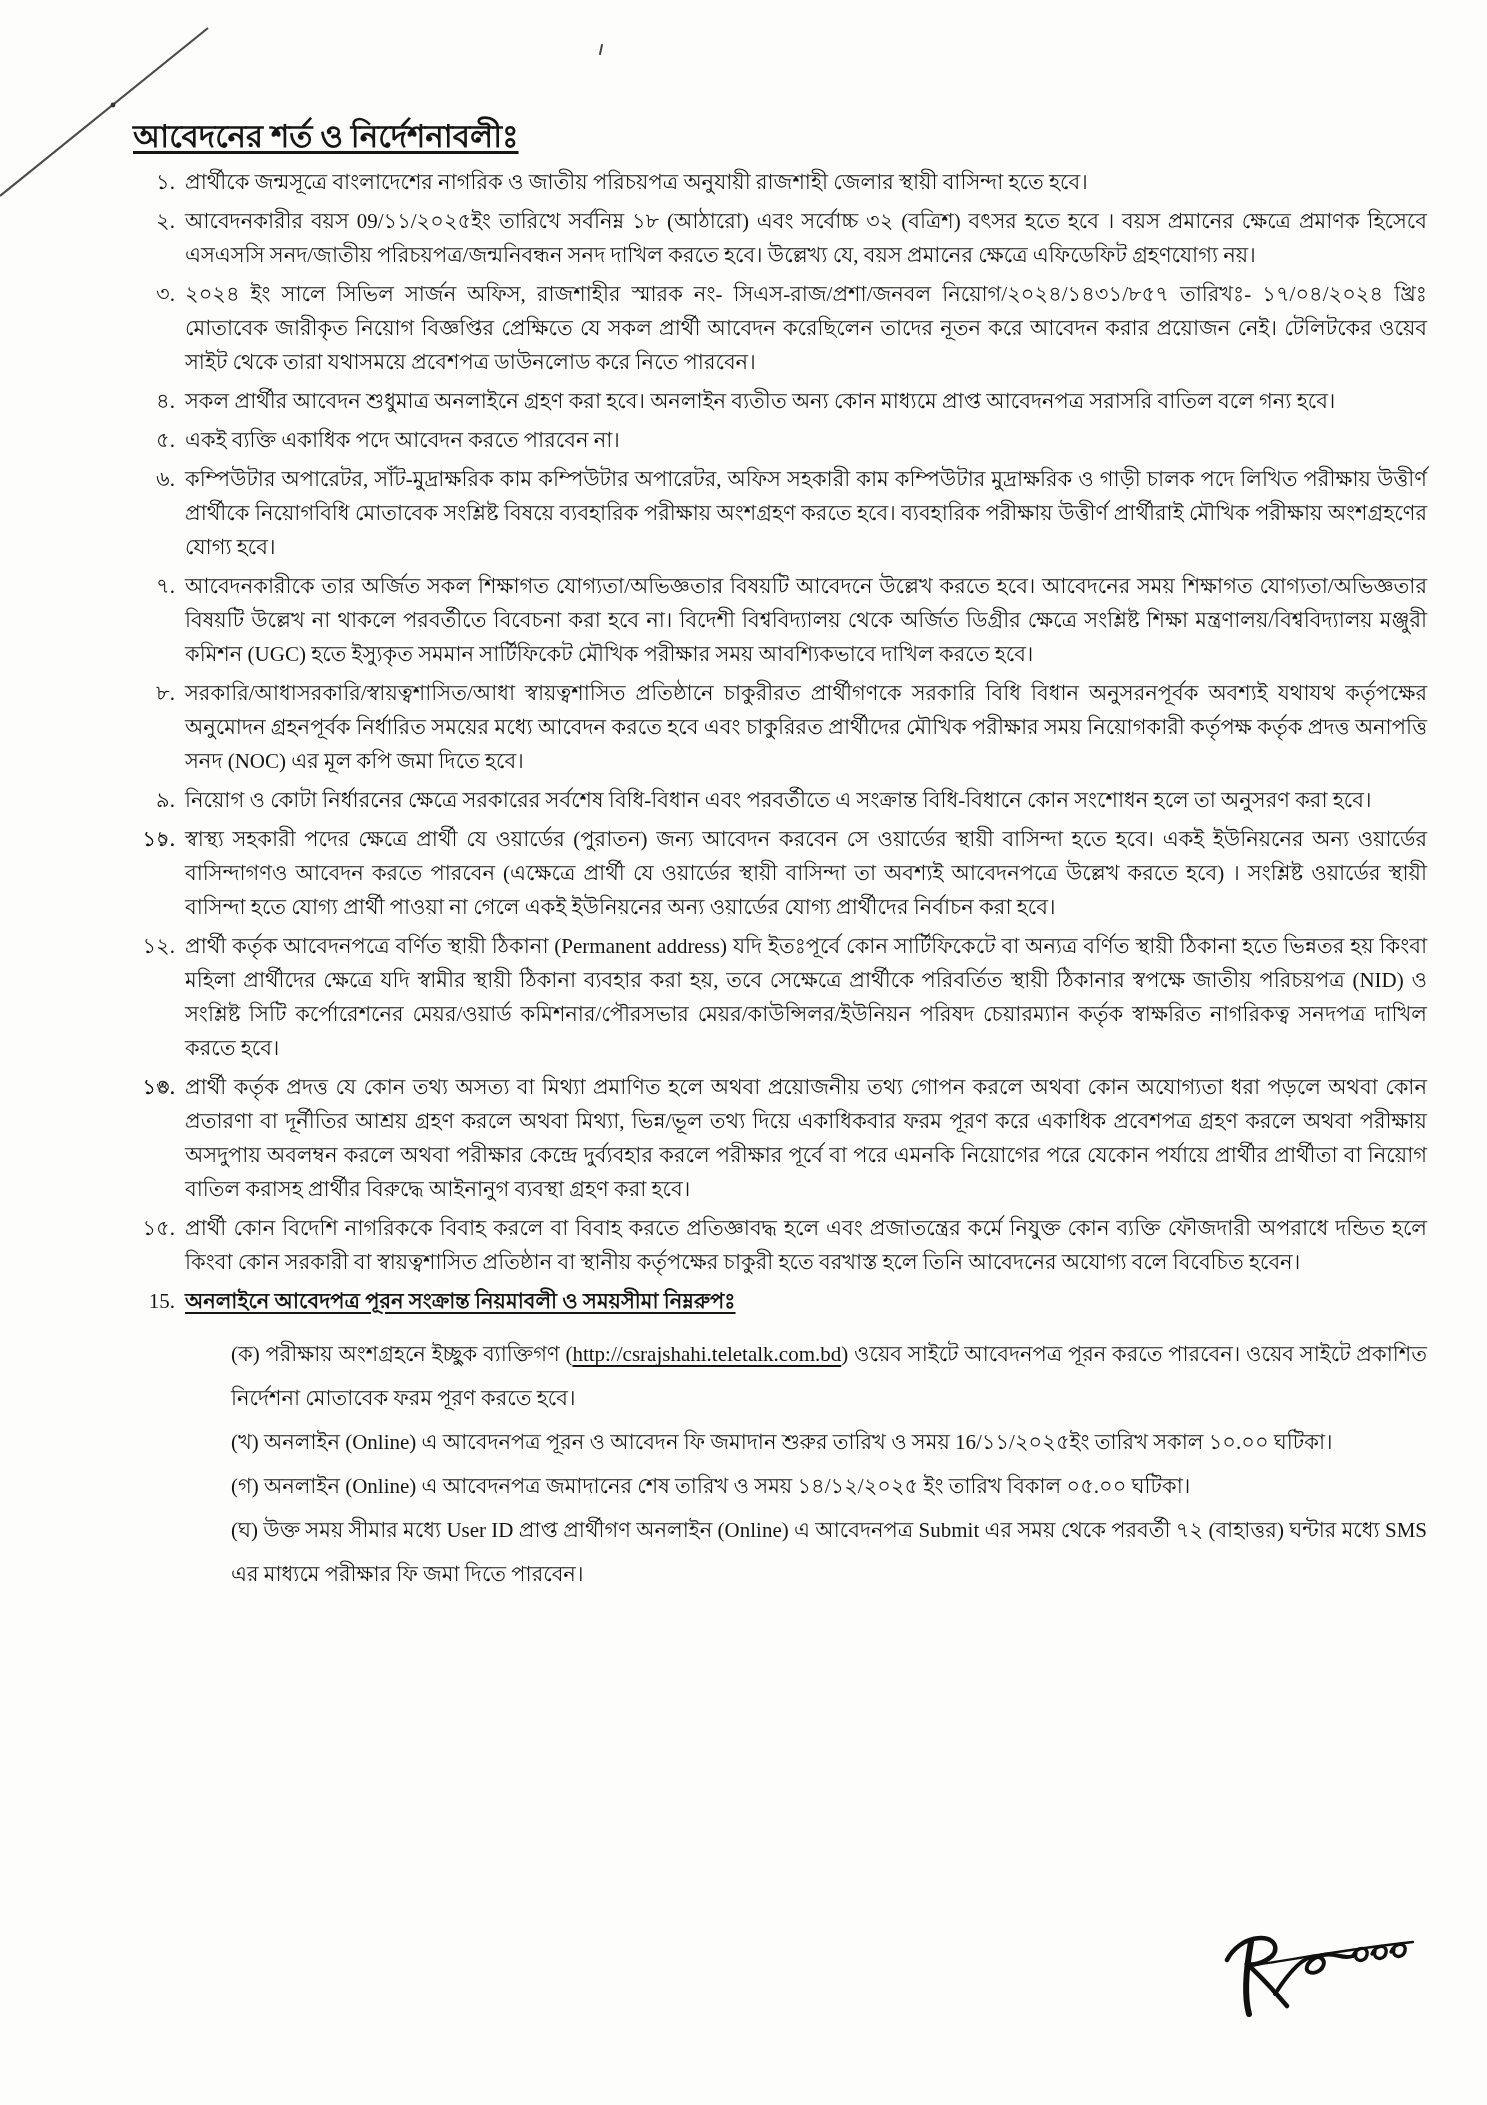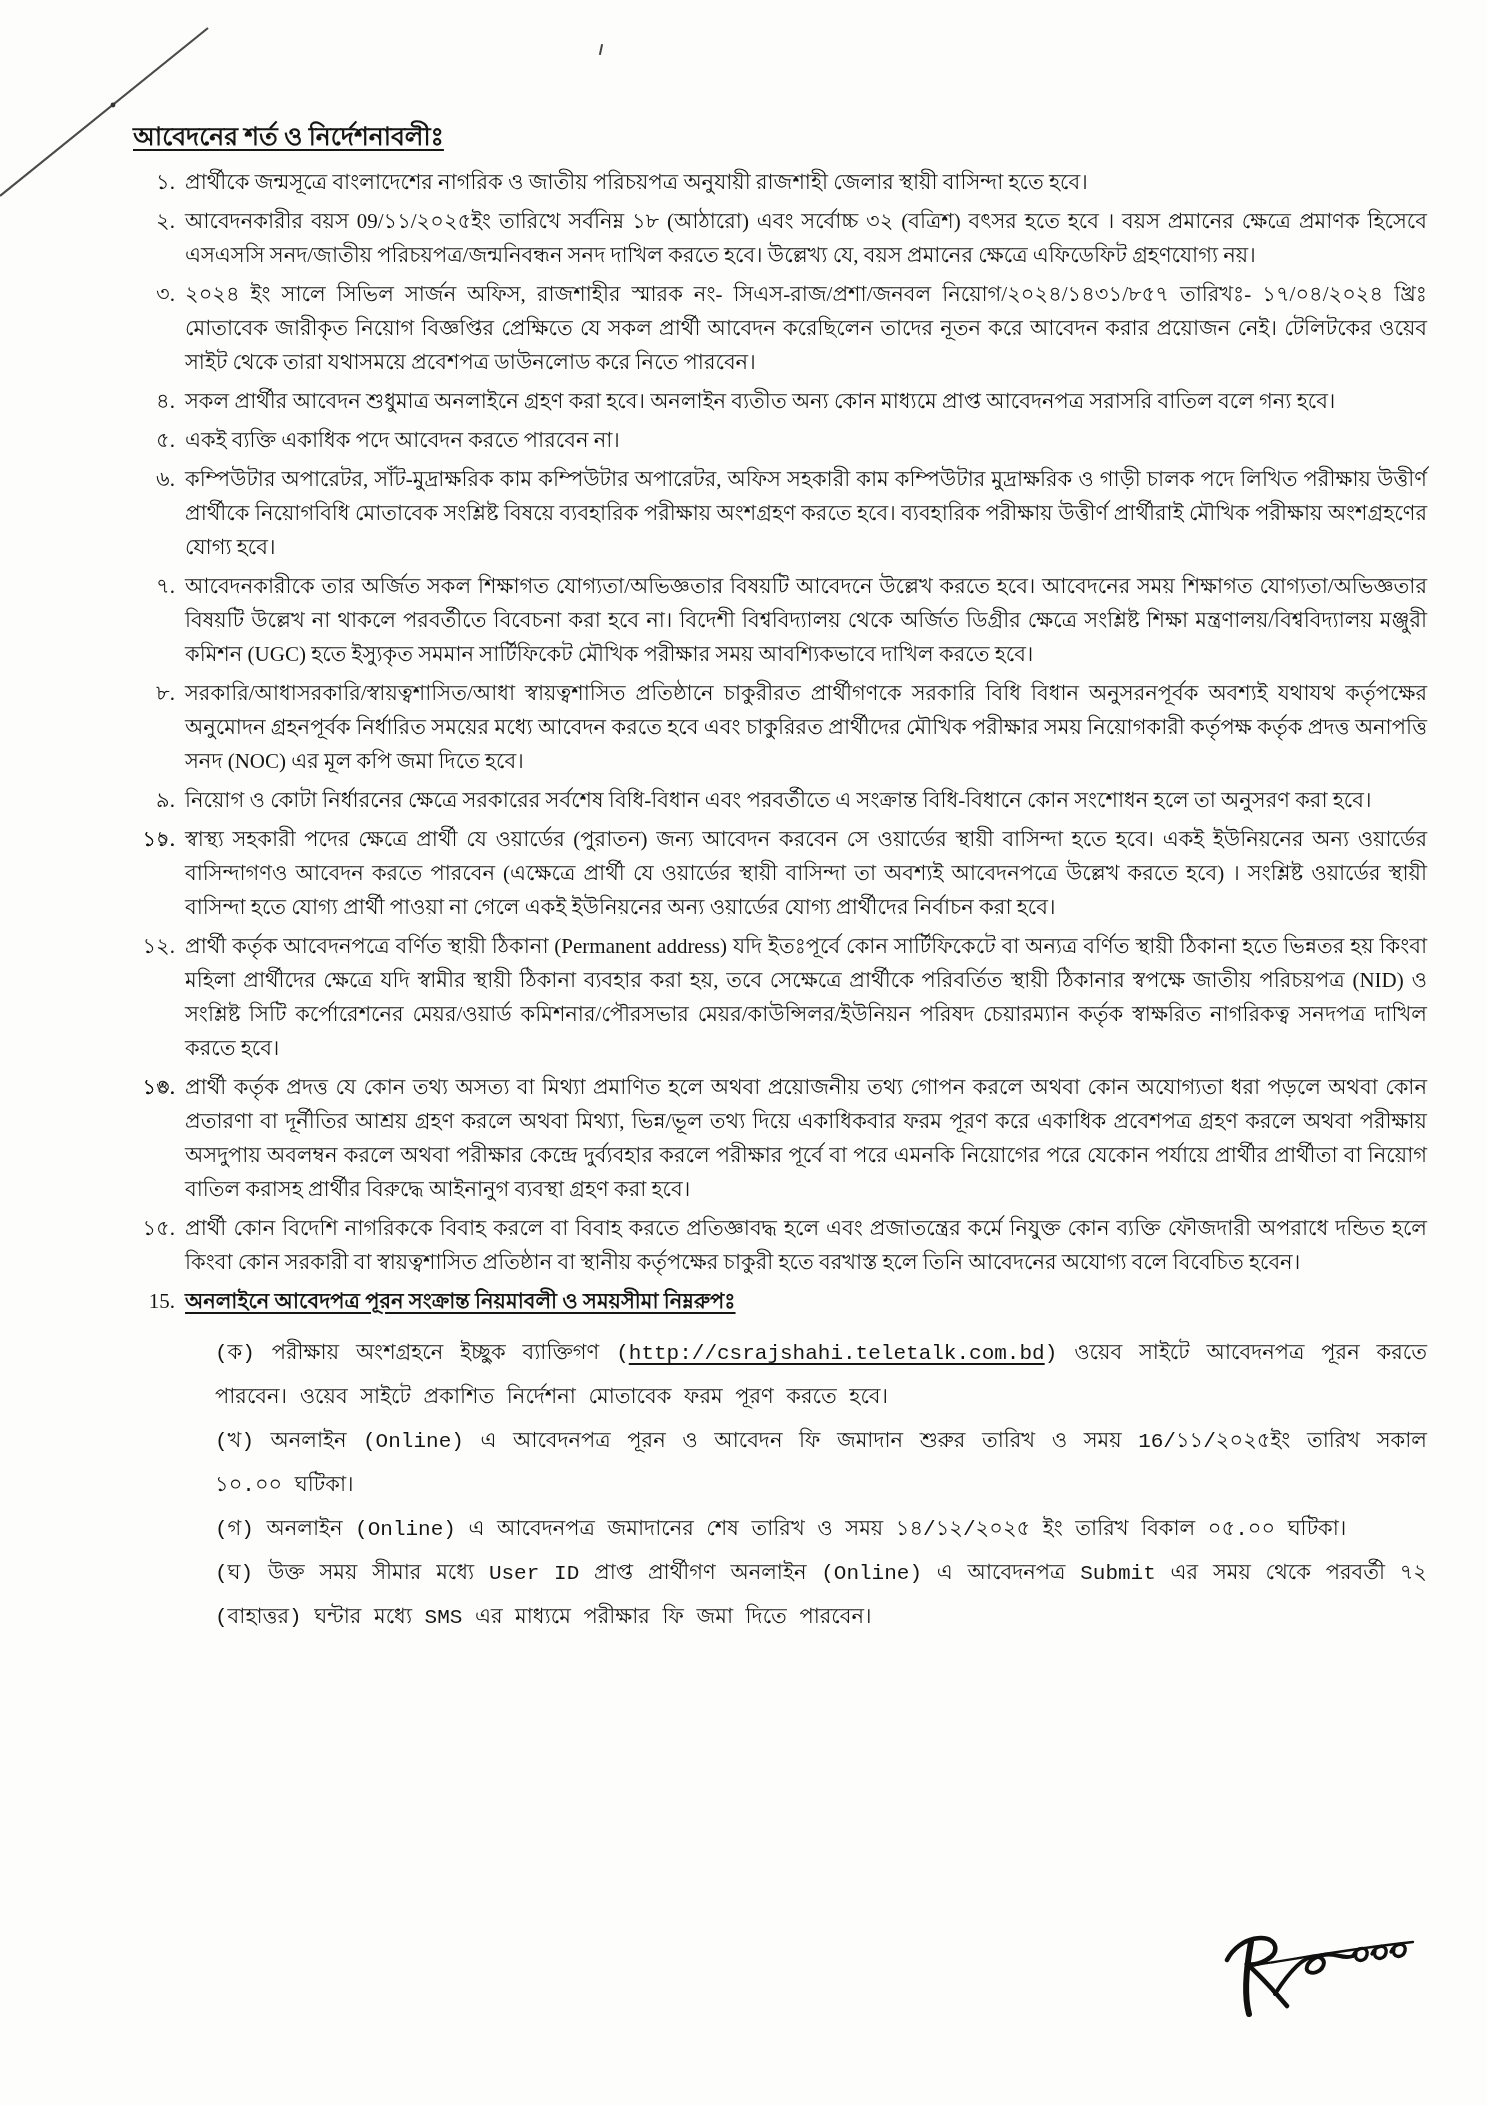--- a/index.html
+++ b/index.html
@@ -11,21 +11,21 @@
     color:#161616;
     font-family:"Liberation Serif","DejaVu Serif",serif;
     overflow:hidden;
   }
   .artifact-svg { position:absolute; left:0; top:0; pointer-events:none; }
   .tick-mark { position:absolute; left:600px; top:44px; width:2px; height:11px; background:#444; transform:rotate(12deg); }
   .content { position:absolute; left:133px; top:122px; width:1294px; }
   .heading {
     display:inline-block;
     margin:0 0 13px 0;
-    font-size:25px;
+    font-size:31px;
     font-weight:bold;
     line-height:30px;
     text-decoration:underline;
     text-underline-offset:4px;
   }
   ol.cond-list { list-style:none; margin:0; padding:0; }
   li.item {
     position:relative;
     padding-left:52px;
     margin-bottom:5px;
@@ -34,21 +34,21 @@
     text-align:justify;
   }
   li.item .num {
     position:absolute;
     left:0; top:0;
     width:42px;
     text-align:right;
   }
   .u { text-decoration:underline; text-underline-offset:4px; }
   .b { font-weight:bold; }
-  .subs { margin-top:14px; margin-left:30px;font-family:Liberation Mono, monospace; }
+  .subs { margin-top:14px; margin-left:46px; }
   .sub { line-height:44px; text-align:justify; }
   .signature-wrap { position:absolute; left:1205px; top:1920px; width:240px; height:110px; }
 </style>
 </head>
 <body>
 
 <div class="page">
 
   <svg class="artifact-svg" width="260" height="220" viewBox="0 0 260 220">
     <line x1="0" y1="196" x2="208" y2="28" stroke="#4a4a4a" stroke-width="2.2"></line>

